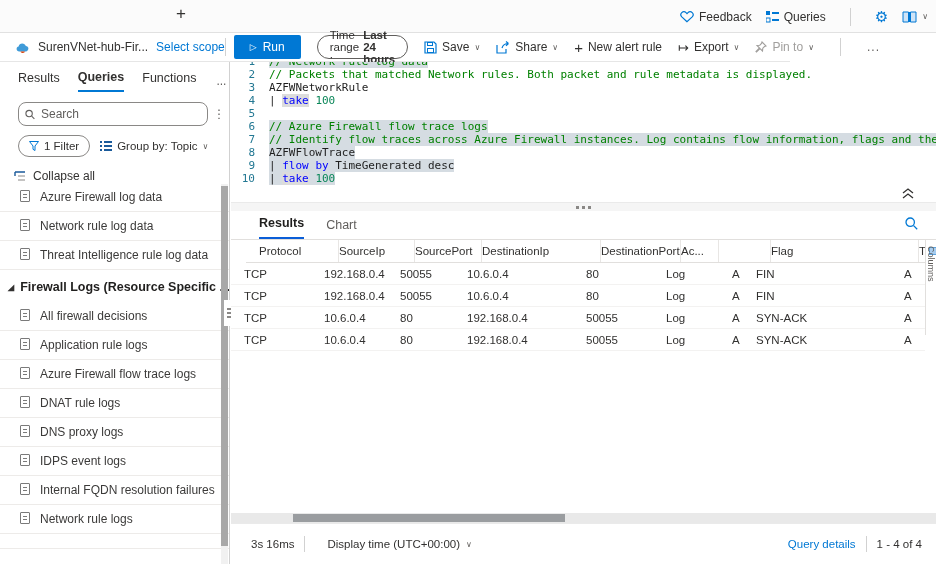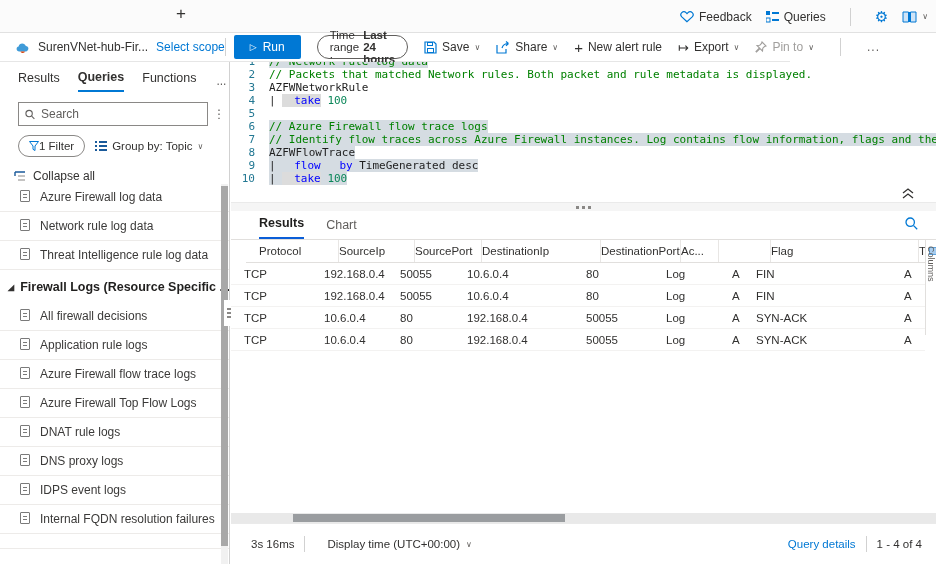--- a/index.html
+++ b/index.html
@@ -44,27 +44,27 @@
   #sidebar { position:absolute; left:0; top:0; width:230px; height:502px; border-right:1px solid #d1d1d1; overflow:hidden; background:#fff; }
   #pane { position:absolute; left:231px; top:0; width:705px; height:502px; background:#fff; }
 
   
   .sb-tabs { display:flex; align-items:center; gap:18px; padding:8px 10px 0 18px; height:30px; }
   .sb-tab { color:#323130; padding-bottom:6px; cursor:pointer; font-size:12.5px; }
   .sb-tab.active { font-weight:bold; border-bottom:2px solid #0078d4; }
   .sb-tab-more { color:#605e5c; margin-left:2px; cursor:pointer; }
 
   .sb-search-row { display:flex; align-items:center; margin:10px 4px 0 18px; gap:5px; }
-  .search-box { flex:1; height:24px; border:1px solid #8a8886; border-radius:0; display:flex; align-items:center; padding:0 6px; gap:6px; background:#fff; }
+  .search-box { flex:1; height:24px; border:1px solid #8a8886; border-radius:8px; display:flex; align-items:center; padding:0 6px; gap:6px; background:#fff; }
   .search-box input { border:none; outline:none; width:100%; font-size:12px; font-family:inherit; color:#323130; }
   .search-box input::placeholder { color:#605e5c; }
   .kebab { color:#605e5c; font-size:12px; cursor:pointer; }
 
   .sb-filter-row { display:flex; align-items:center; gap:10px; margin:9px 4px 0 18px; }
-  .filter-pill { height:22px; border:1px solid #8a8886; border-radius:11px; display:flex; align-items:center; padding:0 10px; font-size:11.5px; cursor:pointer; }
+  .filter-pill { height:22px; border:1px solid #8a8886; border-radius:11px; display:flex; align-items:center; gap:5px; padding:0 10px; font-size:11.5px; cursor:pointer; }
   .groupby { display:flex; align-items:center; gap:5px; font-size:11.5px; cursor:pointer; color:#323130; }
   .groupby .chev { font-size:8px; color:#605e5c; }
 
   .collapse-all { display:flex; align-items:center; gap:7px; margin:12px 4px 6px 14px; font-size:12px; cursor:pointer; }
 
   #sidebar-list { margin-top:-6px; }
   .sb-item { display:flex; align-items:flex-start; gap:8px; padding:7px 6px 7px 40px; border-bottom:1px solid #edebe9; color:#3b3a39; cursor:pointer; line-height:14px; position:relative; }
   .sb-item .doc-ic { position:absolute; left:20px; top:7px; }
   .sb-group { display:flex; align-items:center; gap:6px; padding:10px 4px 8px 8px; font-weight:bold; color:#201f1e; font-size:12.5px; cursor:pointer; white-space:nowrap; overflow:hidden; }
   .tri { font-size:8px; color:#323130; }
@@ -79,21 +79,21 @@
   .pane-grip i { width:7px; height:2px; background:#8a8886; display:block; }
 
   
   #editor { position:absolute; left:0; top:0; width:705px; height:123px; overflow:hidden; background:#fff;
     font-family:"DejaVu Sans Mono", monospace; font-size:11px; line-height:13px; }
   #editor-inner { margin-top:-7px; }
   .code-line { display:flex; white-space:pre; }
   .ln { width:24px; text-align:right; color:#237893; flex:none; margin-right:14px; }
   .code-text { white-space:pre; }
   .tok-cm { color:#008000; }
-  .tok-kw { color:#0000ff;padding-left:12px; }
+  .tok-kw { color:#0000ff; }
   .tok-num { color:#098658;text-align:center; }
   .tok-tx { color:#1e1e1e; }
   .sel-bg { background:#d5dce2; }
   .word-hl { background:#dcdcdc; }
 
   
   .collapse-editor { position:absolute; right:22px; top:126px; cursor:pointer; }
   .h-splitter { position:absolute; left:0; top:140px; width:705px; height:9px; background:#f5f5f5; border-top:1px solid #eaeaea; display:flex; align-items:center; justify-content:center; gap:3px; cursor:row-resize; }
   .h-splitter i { width:3px; height:3px; background:#8a8886; display:block; }
 
@@ -289,37 +289,37 @@
         <div class="sb-item">
           <span class="doc-ic"></span>
           <span>Application rule logs</span>
         </div>
         <div class="sb-item">
           <span class="doc-ic"></span>
           <span>Azure Firewall flow trace logs</span>
         </div>
         <div class="sb-item">
           <span class="doc-ic"></span>
-          <span>Azure Firewall Top Flow Logs</span>
-        </div>
-        <div class="sb-item">
-          <span class="doc-ic"></span>
           <span>DNAT rule logs</span>
         </div>
         <div class="sb-item">
           <span class="doc-ic"></span>
           <span>DNS proxy logs</span>
         </div>
         <div class="sb-item">
           <span class="doc-ic"></span>
           <span>IDPS event logs</span>
         </div>
         <div class="sb-item">
           <span class="doc-ic"></span>
           <span>Internal FQDN resolution failures</span>
+        </div>
+        <div class="sb-item">
+          <span class="doc-ic"></span>
+          <span>Network rule logs</span>
         </div>
         <div class="sb-item"></div>
       </div>
 
     <div class="sb-scrollbar">
         <div class="sb-thumb"></div>
       </div>
   </div>
 
   <div class="pane-grip">

